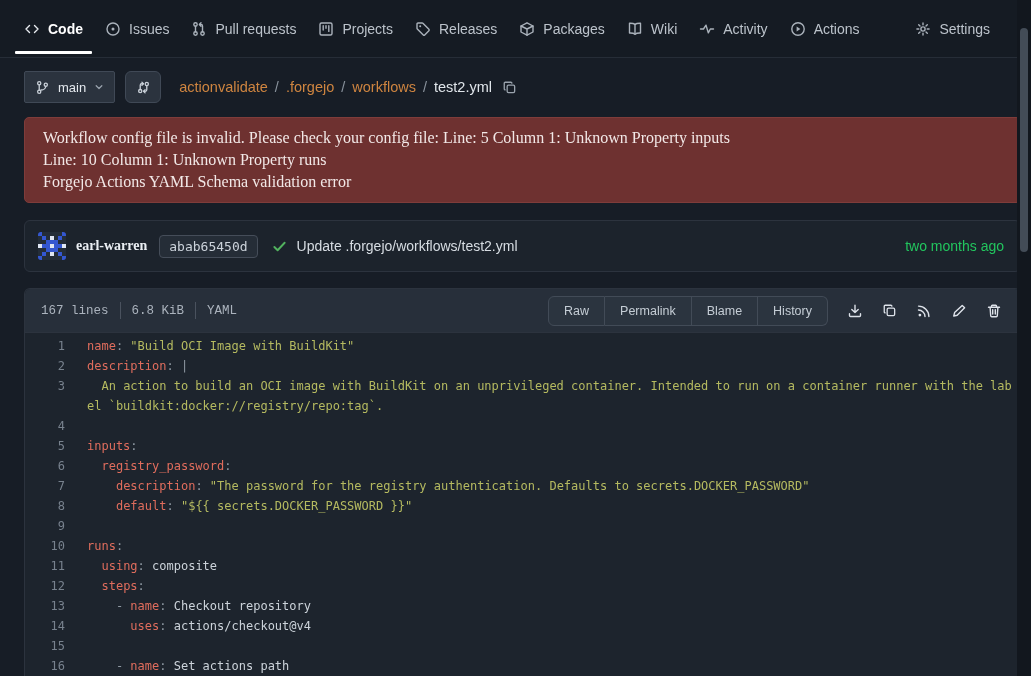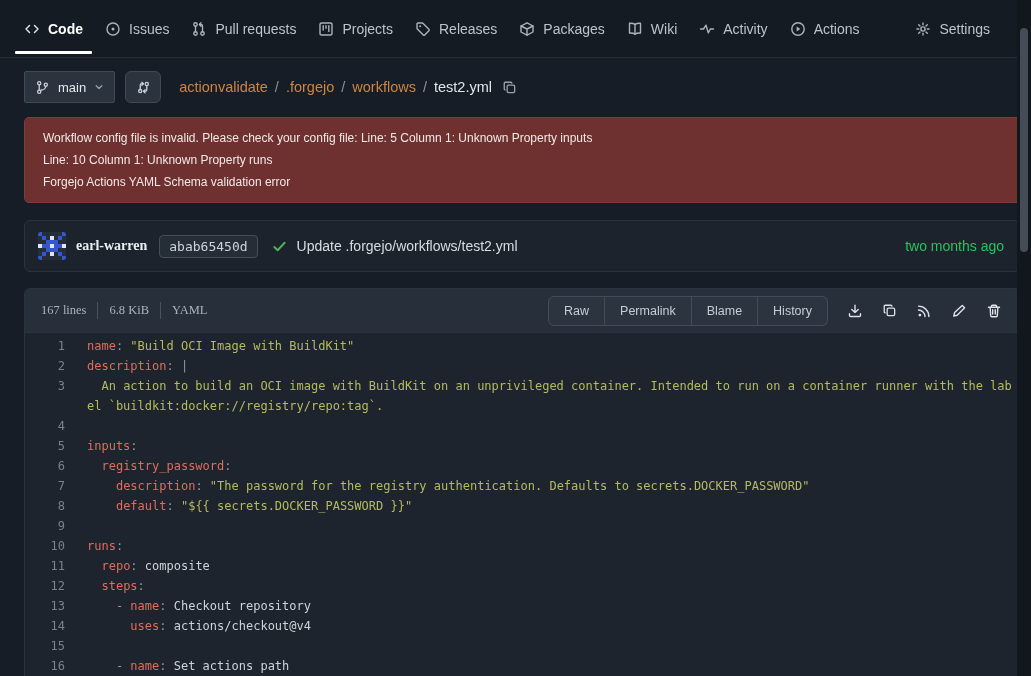--- a/index.html
+++ b/index.html
@@ -45,21 +45,21 @@
   .breadcrumb { margin-left:18px; font-size:14.5px; display:flex; align-items:center; }
   .crumb-link { color:#cf8540; text-decoration:none; cursor:pointer; }
   .crumb-sep { color:#8a939d; padding:0 7px; }
   .crumb-file { color:#e0e5ea; }
   .copy-path { margin-left:10px; color:#9aa3ad; display:flex; cursor:pointer; }
 
   
   .error-banner {
     margin:2px 10px 17px 24px; background:#6e3130; border:1px solid #7f3c3a;
     border-radius:5px; padding:9px 18px; color:#f2e8e7;
-    font-size:12px; line-height:22px;
+    font-size:16px; line-height:22px;font-family:Liberation Serif, serif;
   }
 
   
   .commit-box {
     margin:0 10px 16px 24px; height:52px;
     background:#1c232c; border:1px solid #2c333e; border-radius:6px;
     display:flex; align-items:center; padding:0 16px 0 13px; gap:10px;
   }
   .avatar { width:28px; height:28px; border-radius:3px; overflow:hidden; flex:0 0 28px; }
   .commit-author { color:#eaeef3; font-weight:bold; font-size:14px; margin-right:2px;font-family:Liberation Serif, serif; }
@@ -75,21 +75,21 @@
   
   .file-box {
     margin:0 10px 0 24px; border:1px solid #2c333e; border-bottom:none;
     border-radius:6px 6px 0 0; overflow:hidden;
   }
   .file-header {
     height:44px; background:#272f3a; border-bottom:1px solid #2c333e;
     display:flex; align-items:center; padding:0 10px 0 16px;
   }
   .file-stats { display:flex; align-items:center; gap:11px;
-    font-family:Liberation Serif, serif; font-size:12.5px; color:#abb3bd; }
+    font-family:Liberation Mono, monospace; font-size:12.5px; color:#abb3bd; }
   .stat-sep { width:1px; height:17px; background:#4a525e; }
   .btn-group { margin-left:auto; display:flex; }
   .btn-group .gbtn {
     background:#2b343f; border:1px solid #424b57; border-left-width:0;
     color:#c5cdd5; font-size:12.5px; padding:0 15px; height:30px;
     font-family:"Liberation Sans", sans-serif; cursor:pointer;
   }
   .btn-group .gbtn:first-child { border-left-width:1px; border-radius:6px 0 0 6px; }
   .btn-group .gbtn:last-child { border-radius:0 6px 6px 0; }
   .icon-btns { display:flex; align-items:center; gap:19px; margin-left:19px; padding-right:8px; }
@@ -399,21 +399,21 @@
       <div class="code-line">
         <span class="ln">9</span>
         <span class="lc"></span>
       </div>
       <div class="code-line">
         <span class="ln">10</span>
         <span class="lc"><span class="tok-key">runs</span><span class="tok-punc">:</span></span>
       </div>
       <div class="code-line">
         <span class="ln">11</span>
-        <span class="lc"><span class="tok-txt">  </span><span class="tok-key">repo</span><span class="tok-punc">: </span><span class="tok-txt">composite</span></span>
+        <span class="lc"><span class="tok-txt">  </span><span class="tok-key">using</span><span class="tok-punc">: </span><span class="tok-txt">composite</span></span>
       </div>
       <div class="code-line">
         <span class="ln">12</span>
         <span class="lc"><span class="tok-txt">  </span><span class="tok-key">steps</span><span class="tok-punc">:</span></span>
       </div>
       <div class="code-line">
         <span class="ln">13</span>
         <span class="lc"><span class="tok-txt">    </span><span class="tok-punc">- </span><span class="tok-key">name</span><span class="tok-punc">: </span><span class="tok-txt">Checkout repository</span></span>
       </div>
       <div class="code-line">

